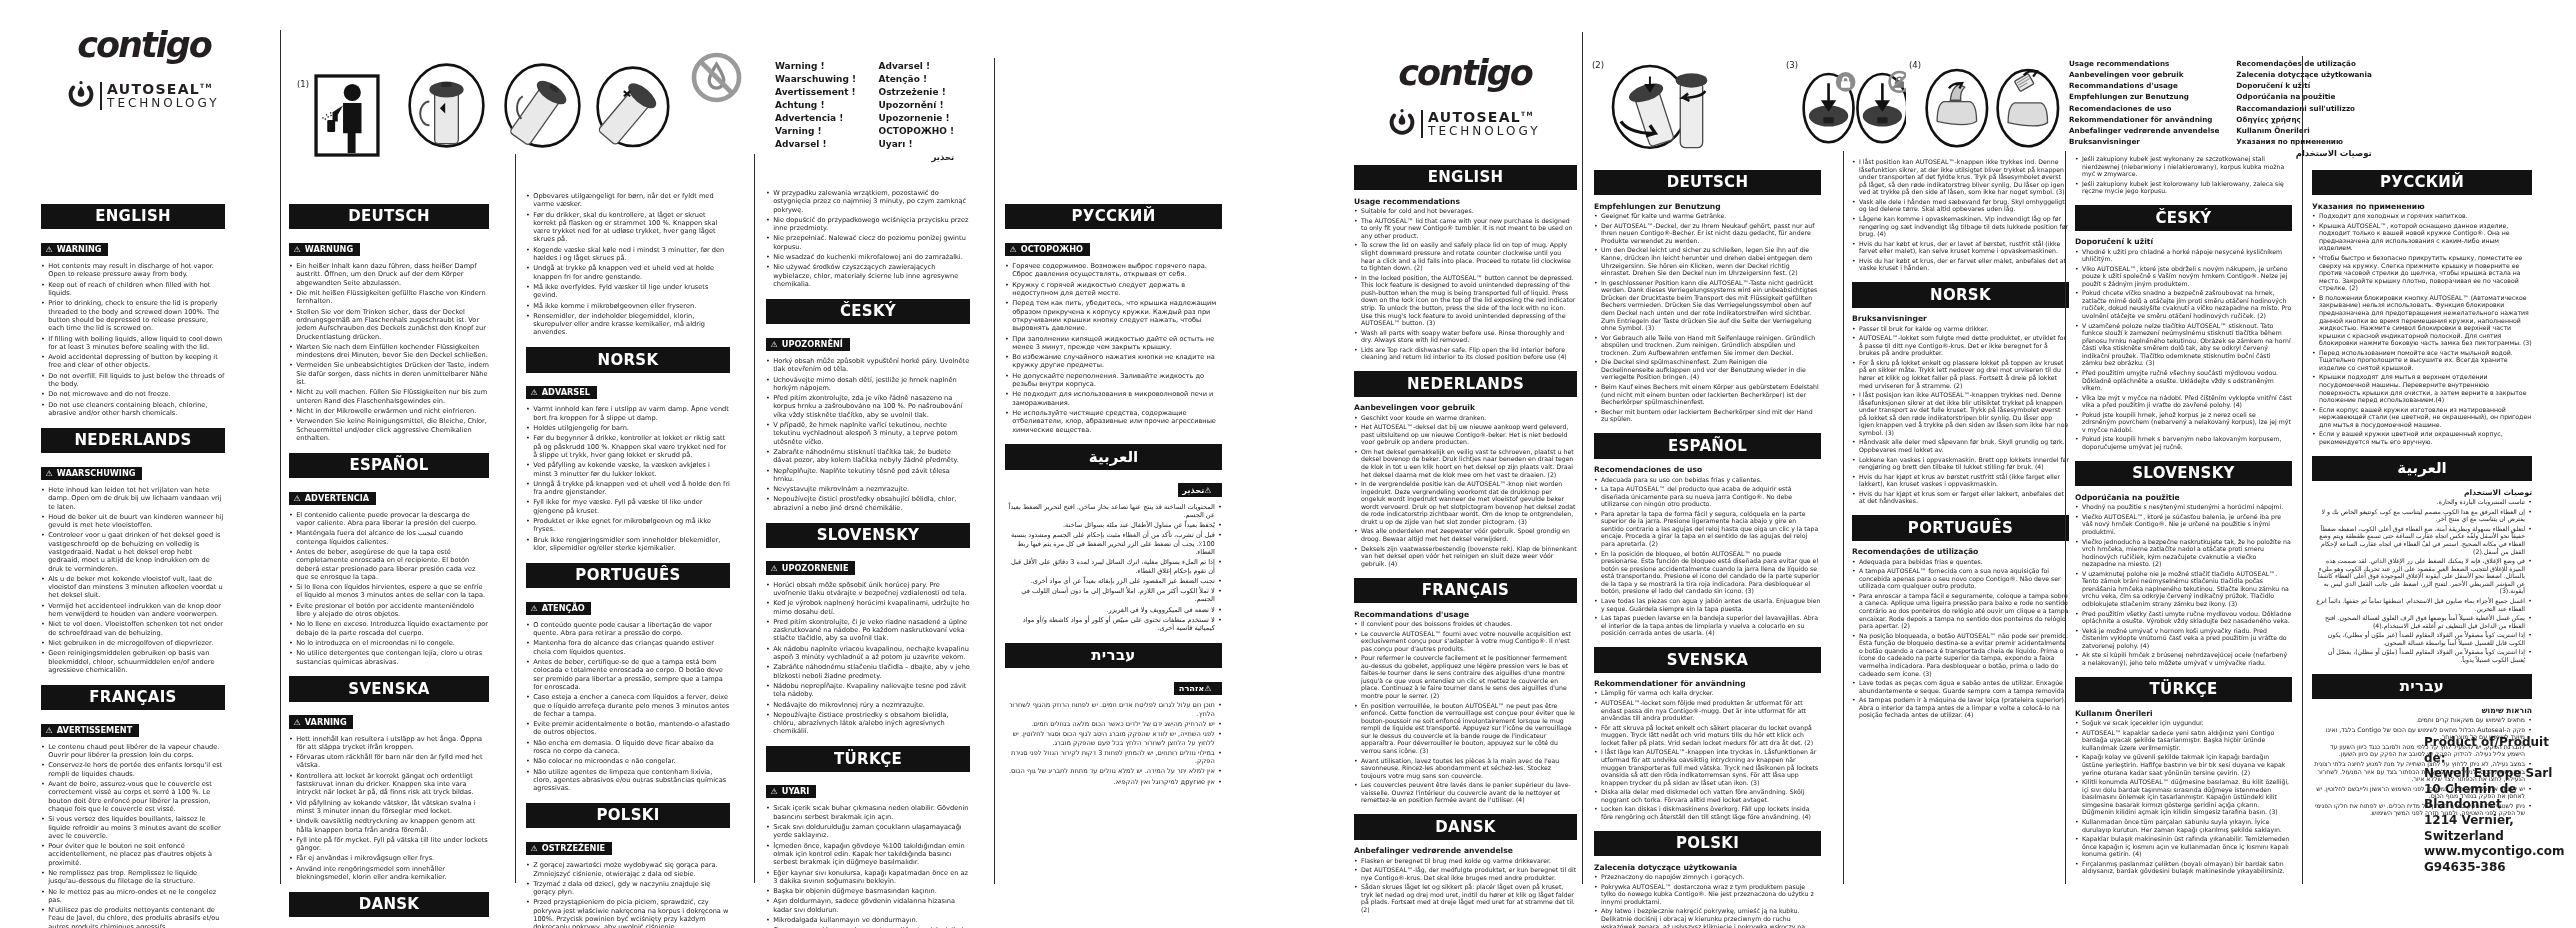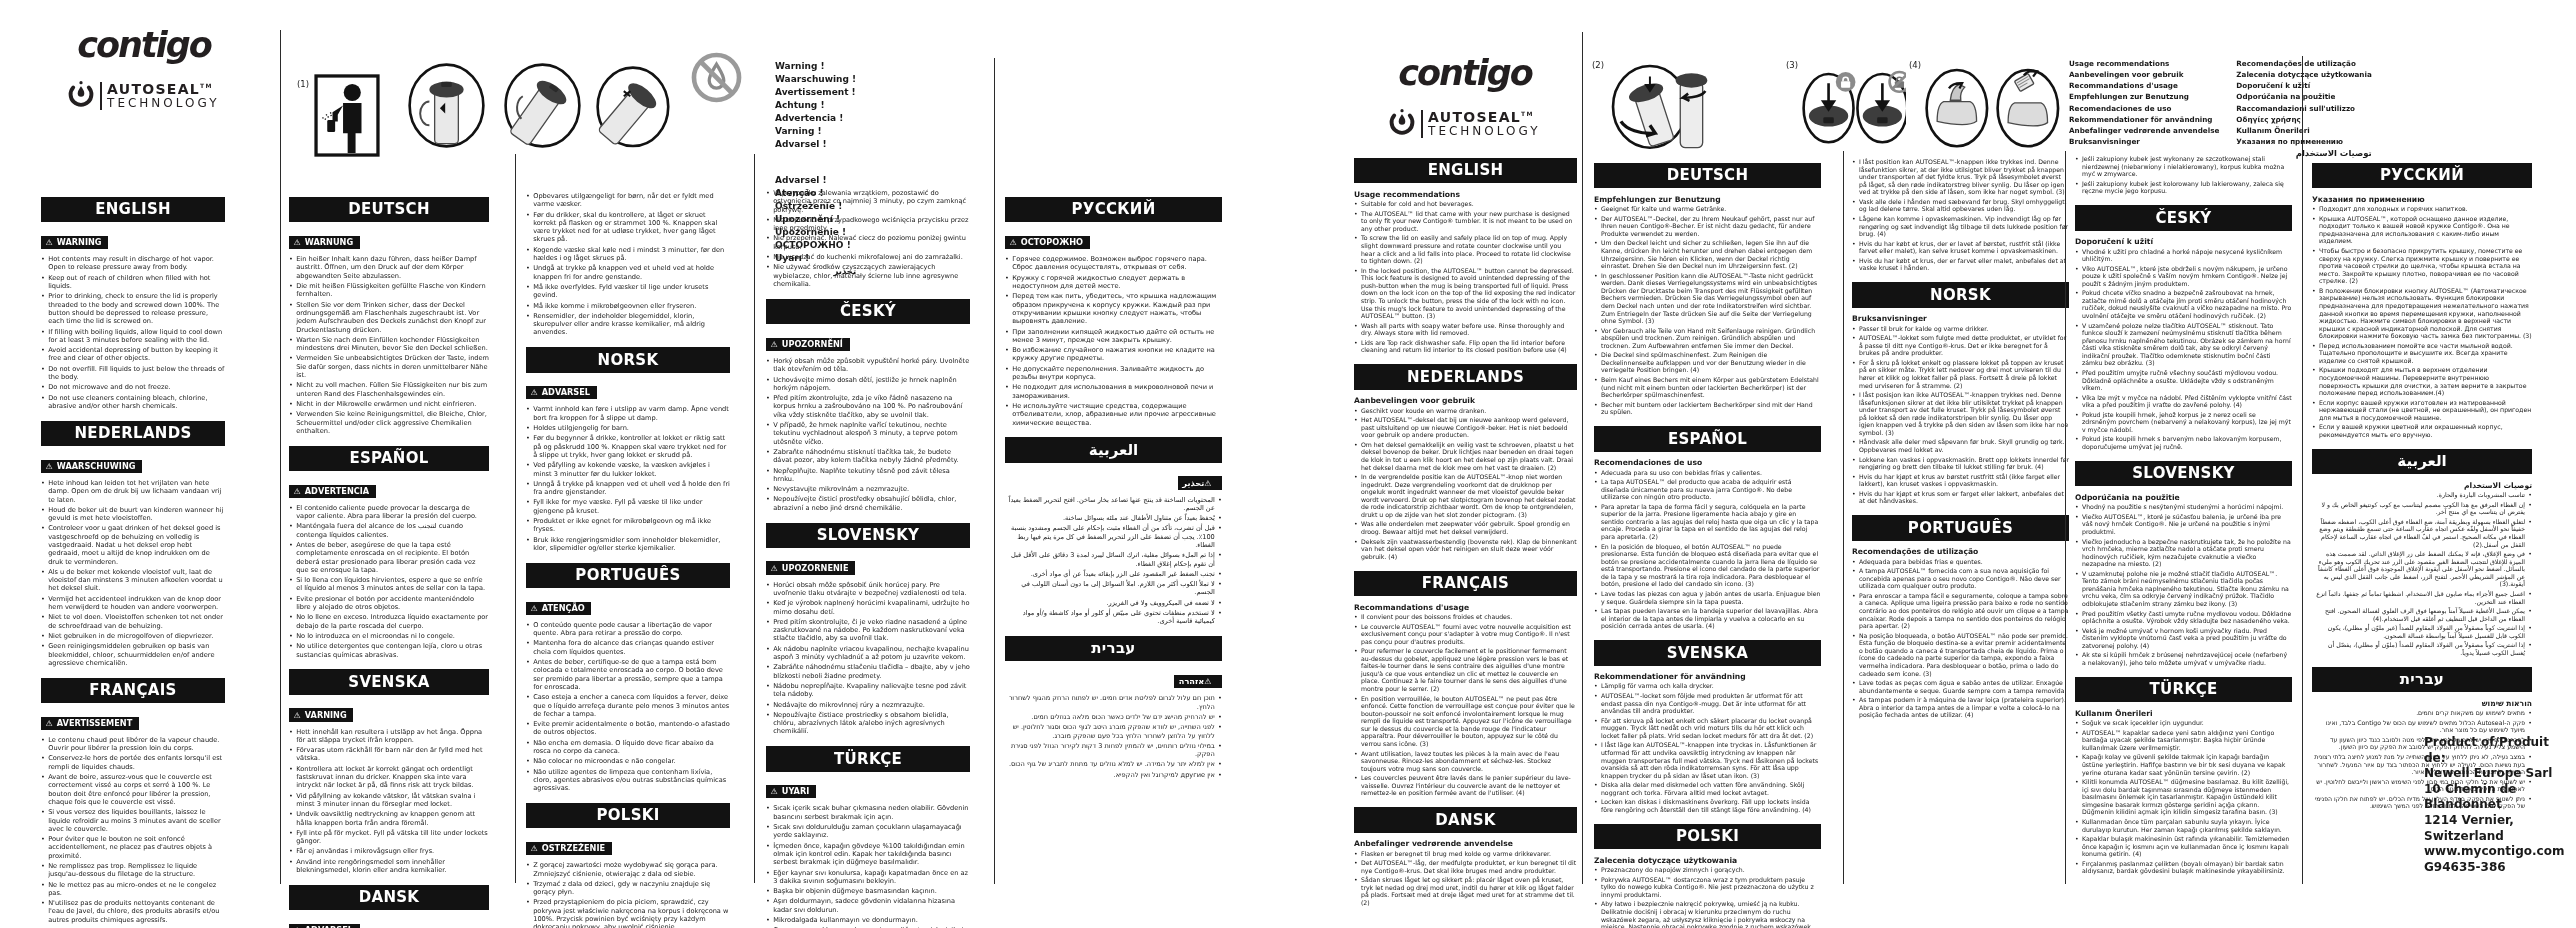--- a/index.html
+++ b/index.html
@@ -11,21 +11,21 @@
   .logoblock{text-align:center;}
   .contigo{font-weight:800;font-style:italic;font-size:35px;letter-spacing:-2px;color:#231f20;line-height:1;}
   .autoseal{display:inline-flex;align-items:center;gap:5.3px;margin-top:18.4px;}
   .as-text{text-align:left;border-left:2px solid #231f20;padding-left:5.3px;}
   .as-line1{font-weight:bold;font-size:14px;letter-spacing:1.3px;line-height:1;color:#231f20;}
   .as-tm{font-size:6px;vertical-align:super;}
   .as-line2{font-size:12px;letter-spacing:3px;color:#231f20;}
   
   .lang-header{background:#121212;color:#fff;font-weight:bold;text-align:center;
                font-size:15px;padding:3.3px 0 4px;margin:10.5px 0 6.6px;letter-spacing:0.3px;}
-  .section:first-child .lang-header{margin-top:0;}
+  .section:first-child .lang-header{margin-top:7px;}
   .warn-badge{display:inline-block;background:#121212;color:#fff;font-weight:bold;
               font-size:8.2px;padding:1.3px 6.6px 2px 4.6px;margin:7px 0 6px;}
   .warn-badge .tri{margin-right:4px;font-size:8px;}
   .sec-heading{font-weight:bold;font-size:7.6px;margin:0 0 1.3px;}
   .bullets{font-size:6.6px;line-height:1.26;}
   .recs .bullets{font-size:6.2px;line-height:1.22;}
   .bullet{display:flex;gap:3.3px;margin:0 0 2px;}
   .bullet .dot{flex:0 0 auto;}
   .rtl{direction:rtl;text-align:right;}
   .rtl .bullet{direction:rtl;}
@@ -93,21 +93,21 @@
   </g>
   <path d="M44 44 l10 8 m0 -8 l-10 8" stroke="#121212" stroke-width="3"></path>
 </svg>
 
 <svg class="col" style="left:690px;top:51px;" width="53" height="53" viewBox="0 0 80 80">
   <circle cx="40" cy="40" r="34" fill="none" stroke="#9a9a9a" stroke-width="7"></circle>
   <path d="M40 20 C 33 32 29 37 29 45 a11 11 0 0 0 22 0 C 51 37 47 32 40 20 Z" fill="none" stroke="#8a8a8a" stroke-width="5"></path>
   <line x1="17" y1="17" x2="63" y2="63" stroke="#9a9a9a" stroke-width="7"></line>
 </svg>
 
-<div class="col warnlists" style="left:775px;top:60px;flex-direction:column;">
+<div class="col warnlists" style="left:775px;top:60px;">
   <div class="wl" id="warnlist1">
       <div>Warning !</div>
       <div>Waarschuwing !</div>
       <div>Avertissement !</div>
       <div>Achtung !</div>
       <div>Advertencia !</div>
       <div>Varning !</div>
       <div>Advarsel !</div>
     </div>
   <div class="wl" id="warnlist2">

